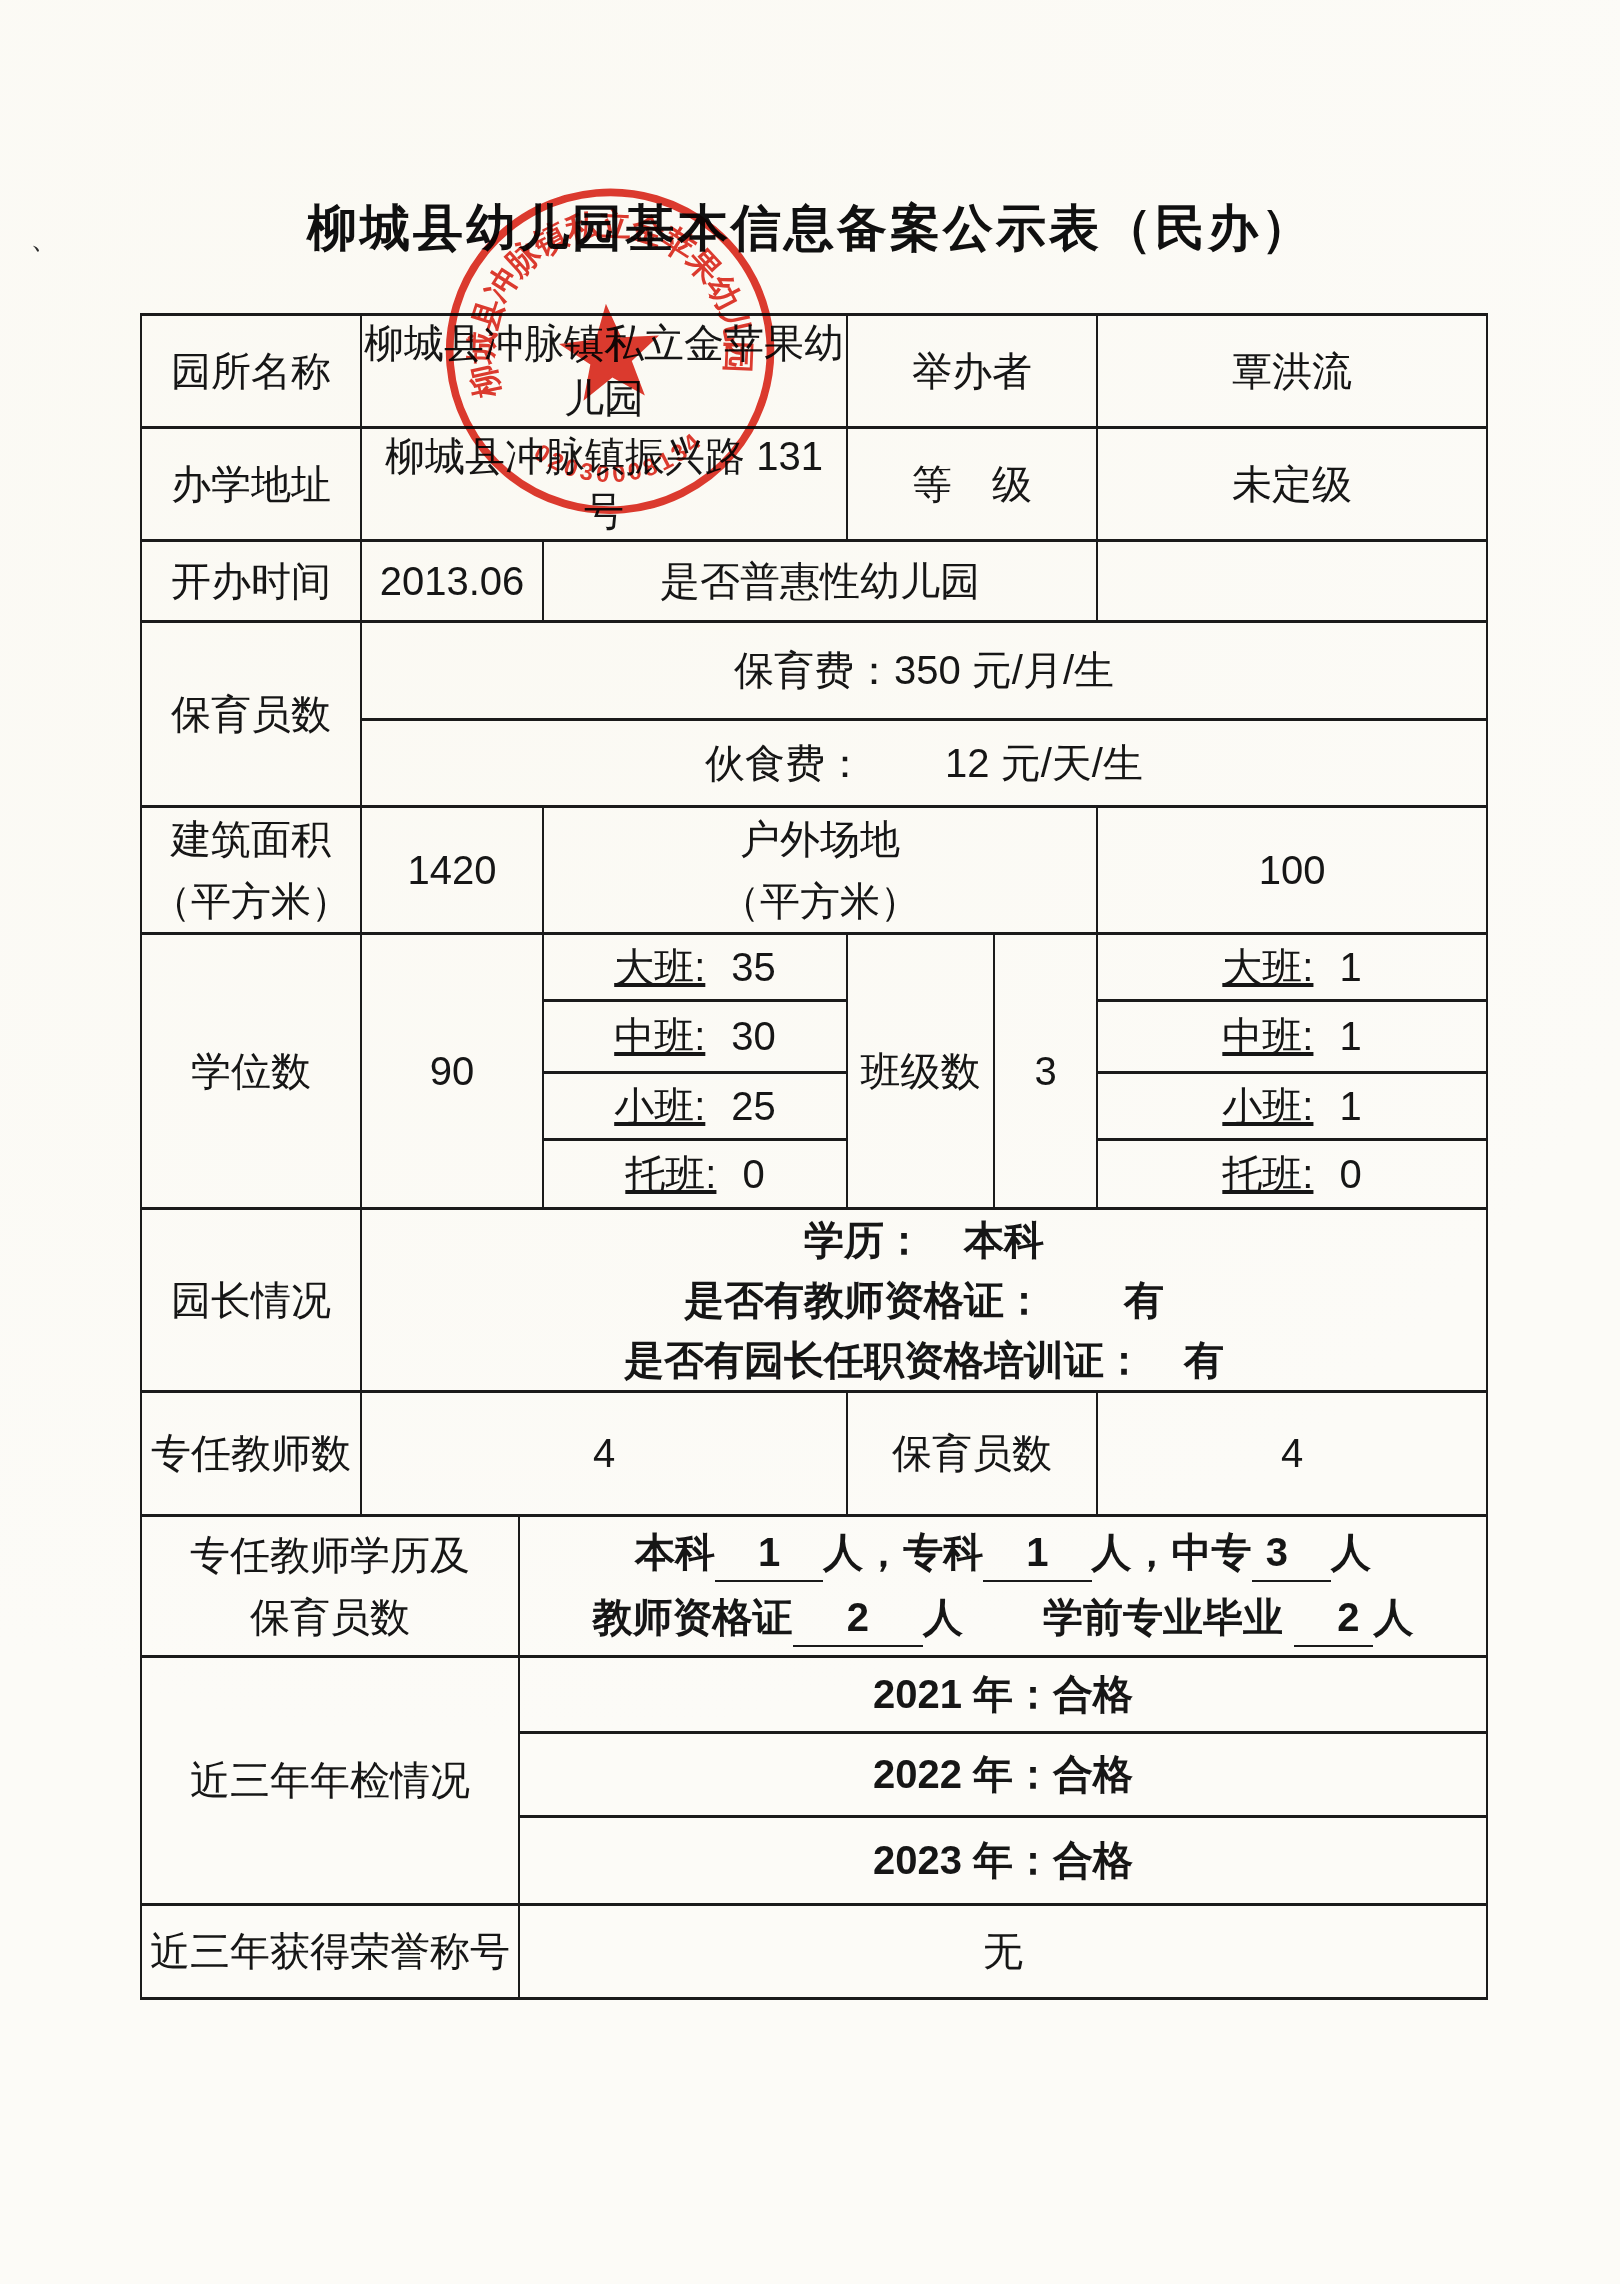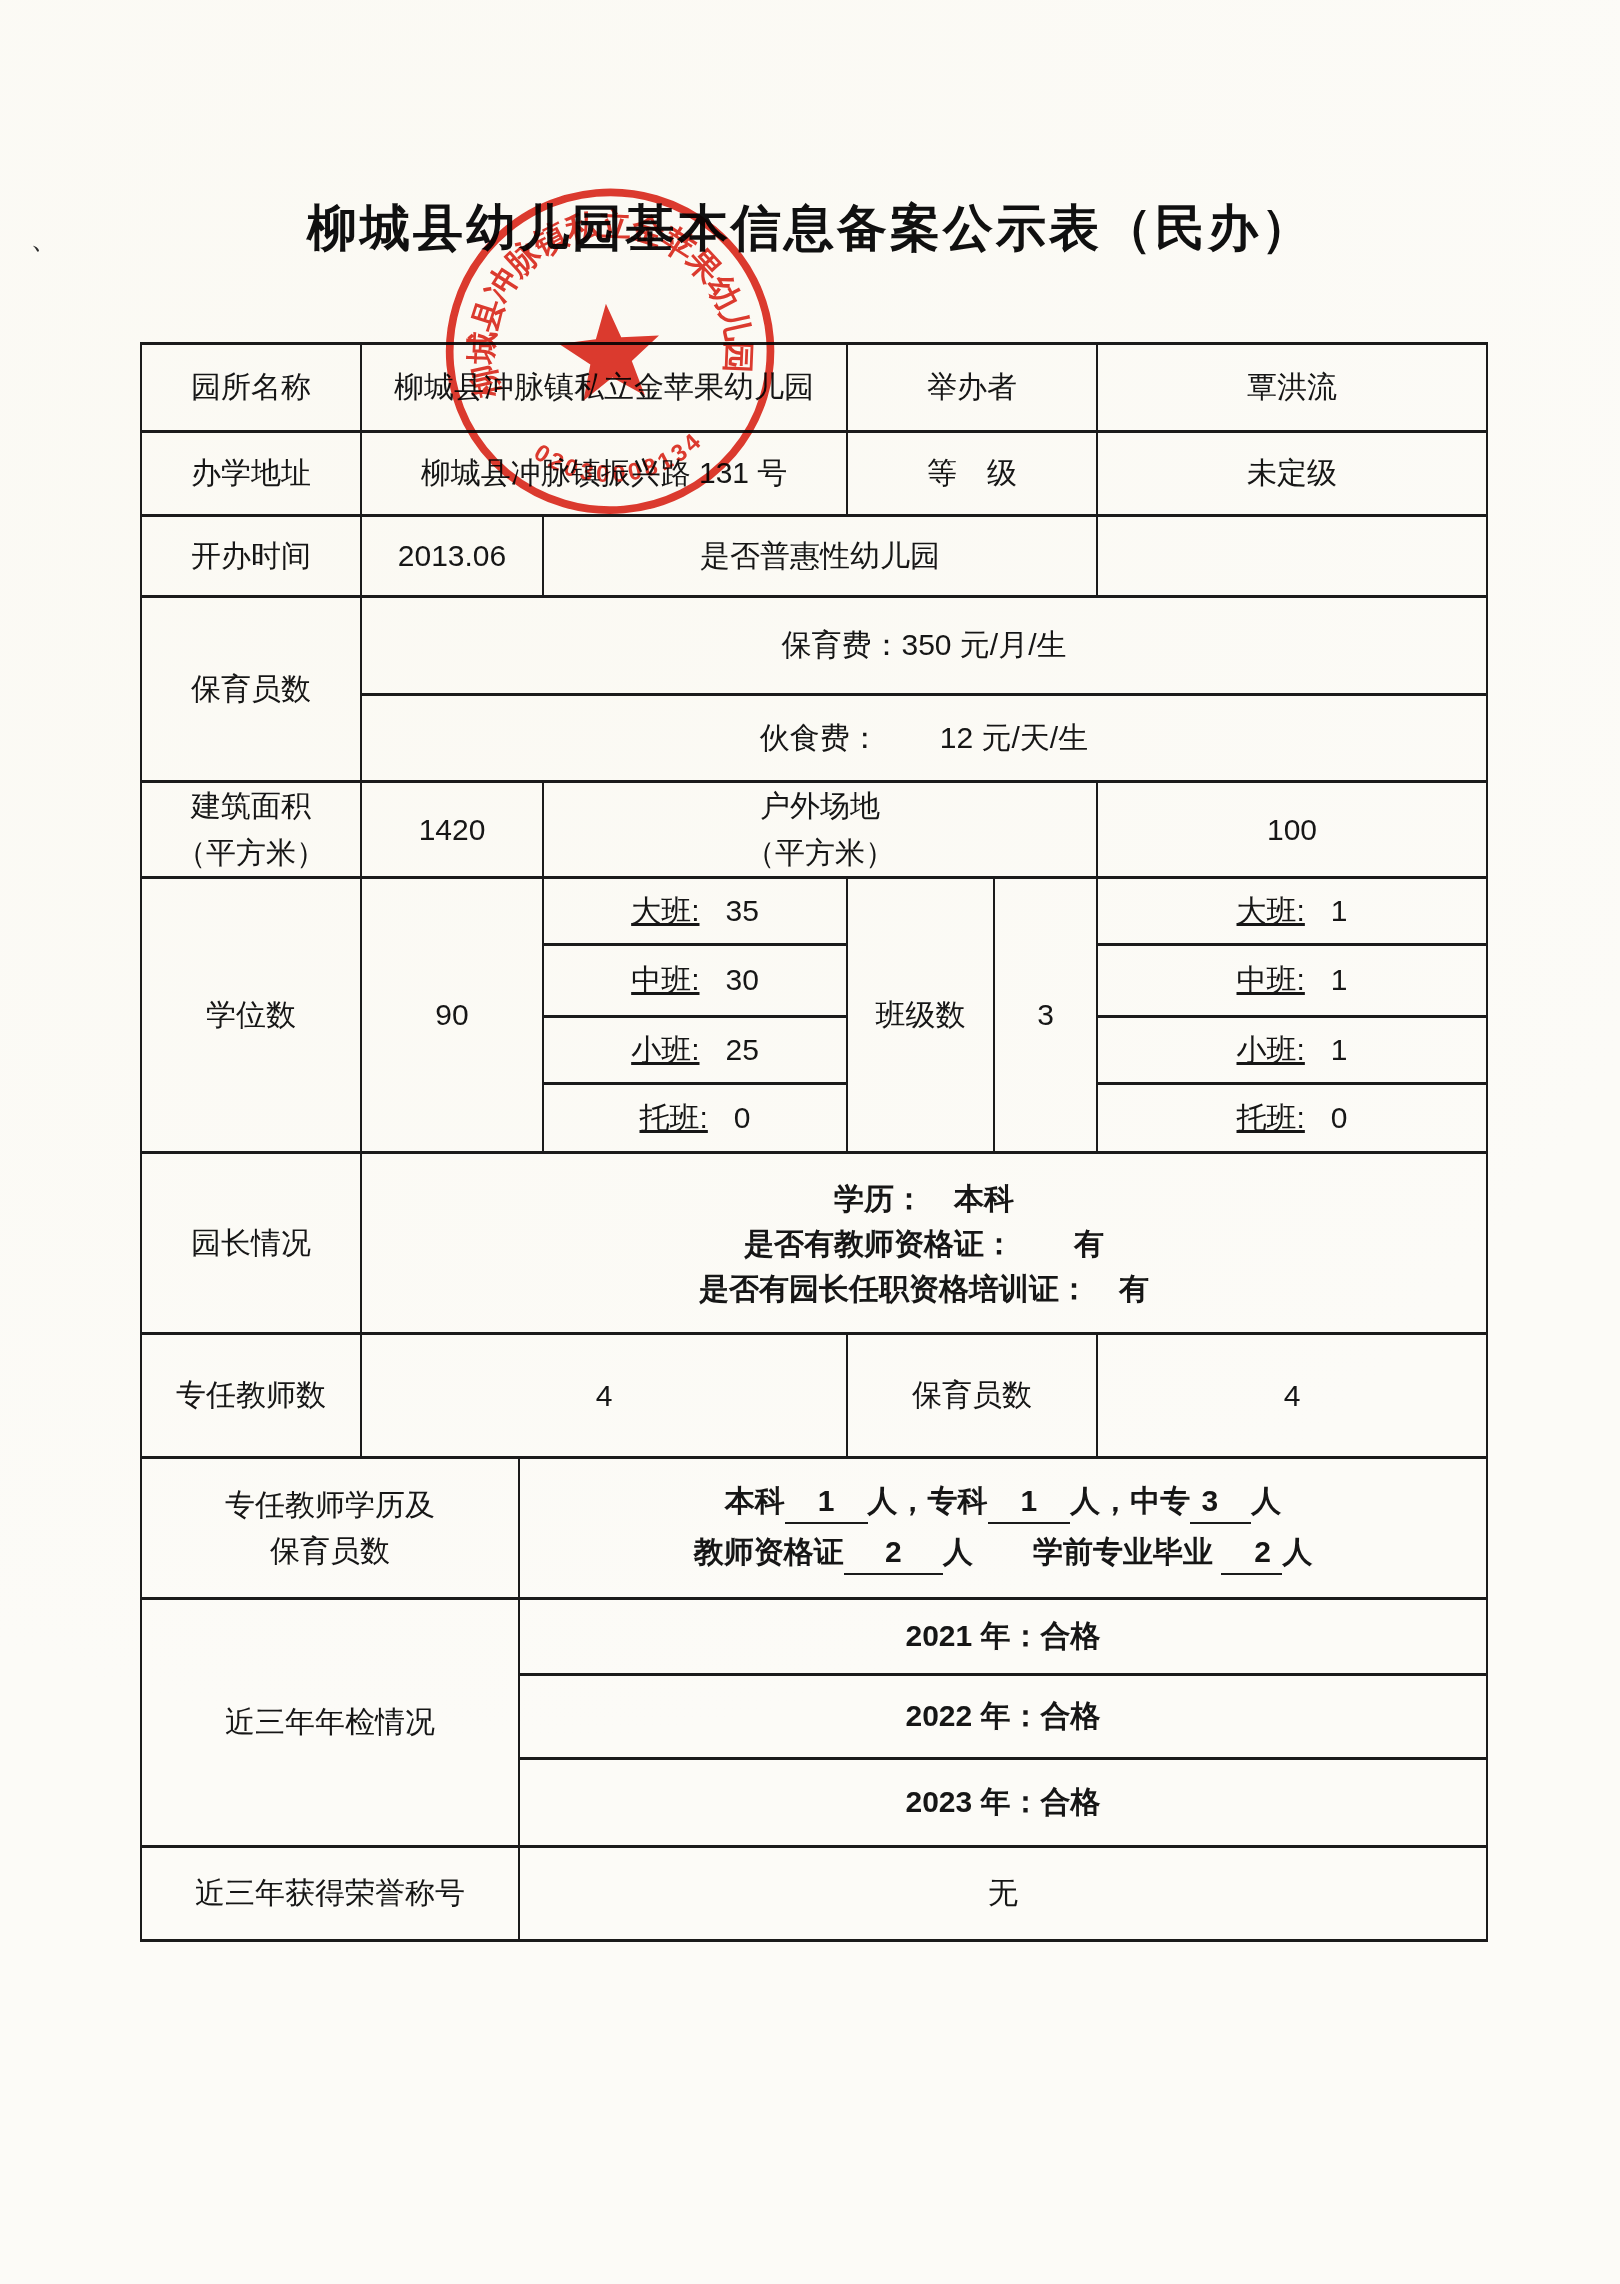--- a/index.html
+++ b/index.html
@@ -15,23 +15,23 @@
     pointer-events:none;}
   .page-title{
     position:absolute;top:195px;left:0;width:100%;
     text-align:center;font-size:50px;font-weight:bold;
     letter-spacing:3px;color:#101010;z-index:2;
   }
   .margin-mark{
     position:absolute;left:30px;top:218px;font-size:30px;color:#2a2a2a;z-index:1;
   }
   table.form{
-    position:absolute;left:140px;top:342px;width:1346px;
+    position:absolute;left:140px;top:313px;width:1346px;
     border-collapse:collapse;table-layout:fixed;z-index:2;
-    font-size:30px;
+    font-size:40px;
   }
   table.form td{
     border:2.3px solid #1b1b1b;
     border-top-width:3px;border-bottom-width:3px;
     text-align:center;vertical-align:middle;
     padding:0;overflow:hidden;
     background:transparent;
   }
   td.left{text-align:left;padding-left:13.7px;}
   td.pleft{text-align:left;padding-left:21px;font-weight:bold;}

